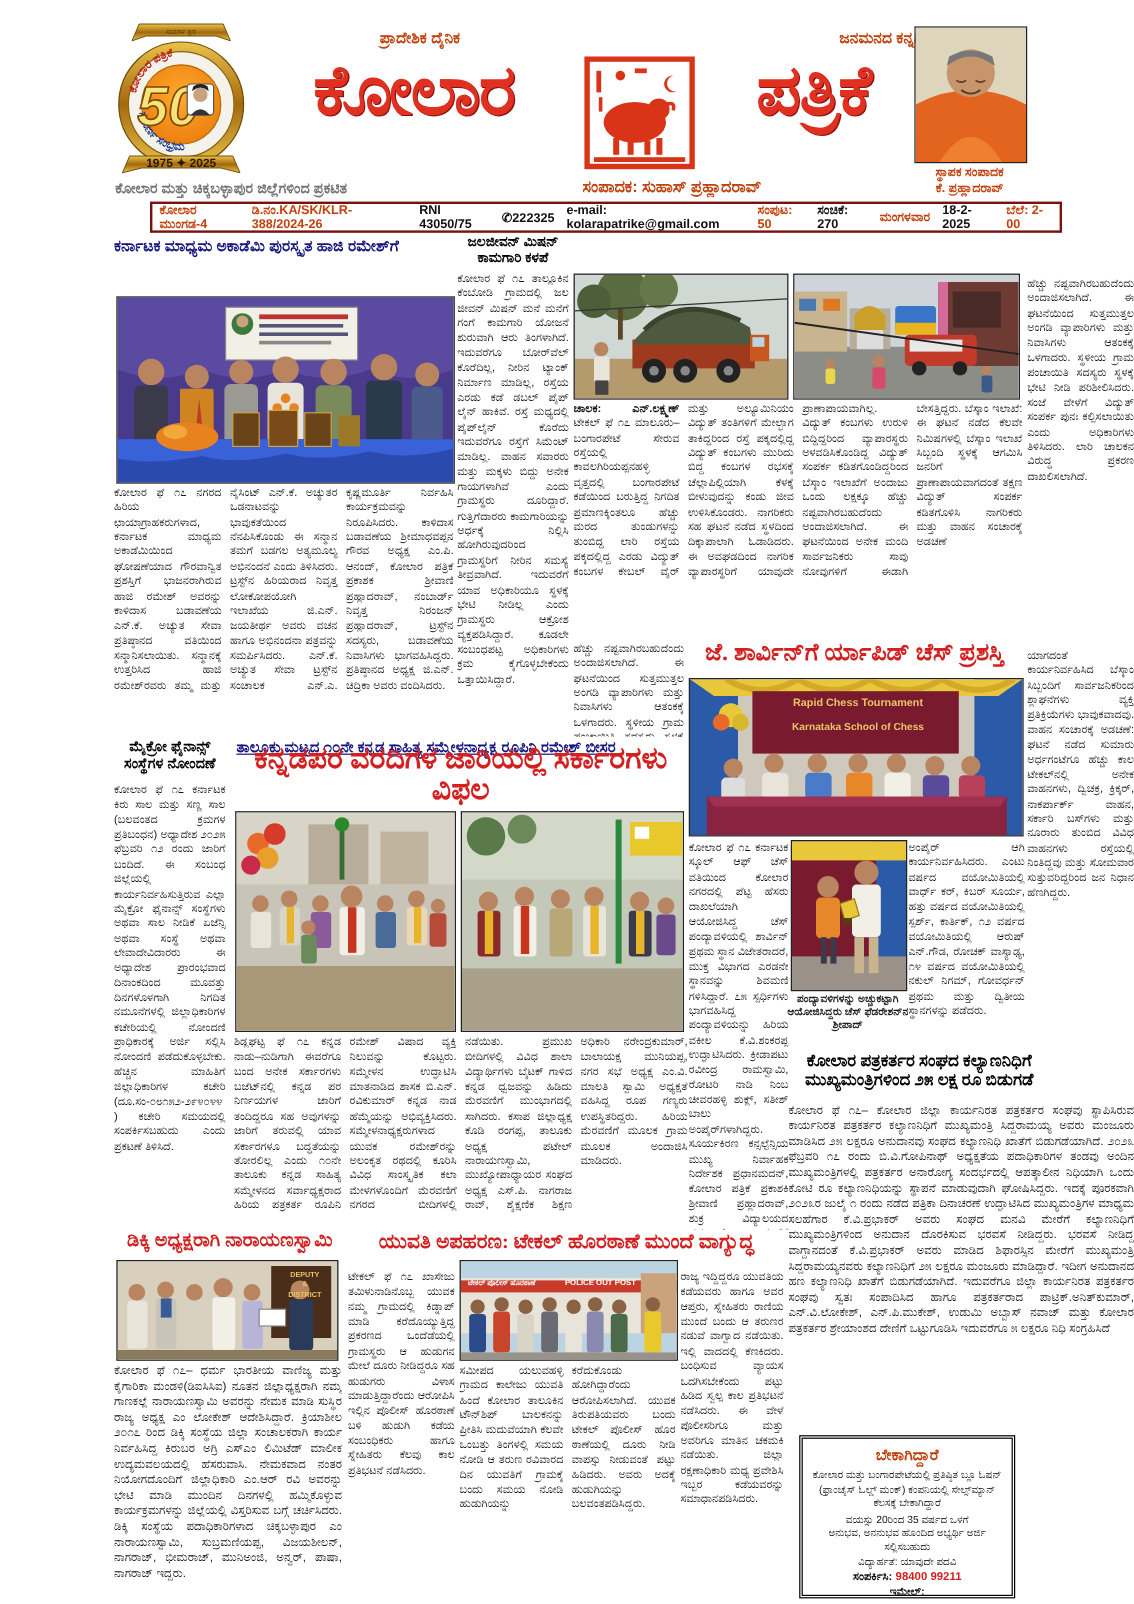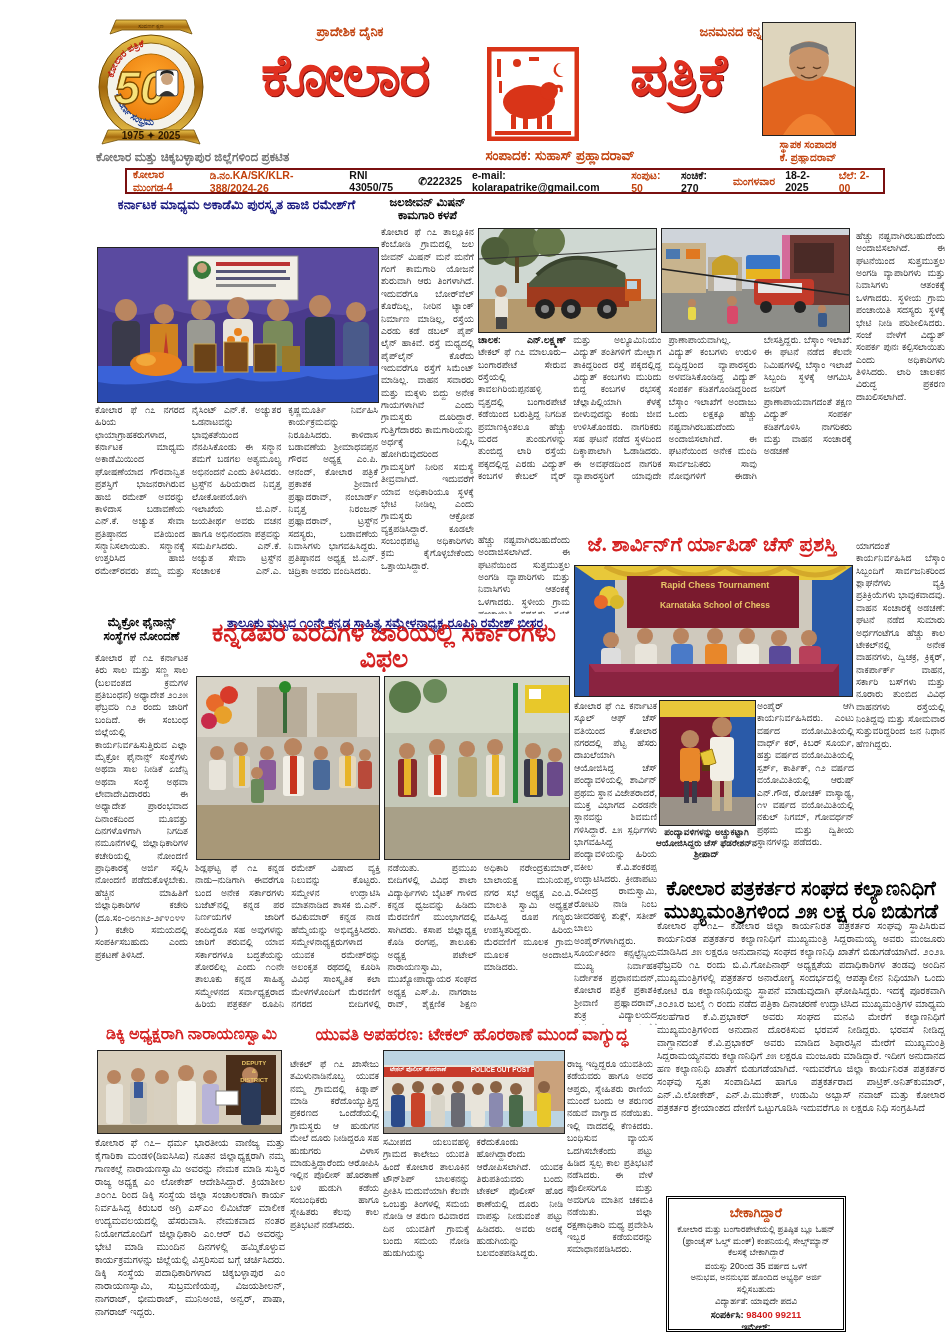--- a/index.html
+++ b/index.html
@@ -1,20 +1,20 @@
 <!DOCTYPE html>
 <html><head>
 <meta charset="utf-8">
 <style>
   html,body{margin:0;padding:0;background:#fff;}
   .page{position:relative;width:945px;height:1337px;background:#fff;overflow:hidden;
         font-family:"Liberation Sans",sans-serif;color:#111;}
   .abs{position:absolute;}
   .ph{position:absolute;border:1px solid #222;overflow:hidden;background:#ccc;}
-  .kicker{color:#15157e;font-weight:bold;text-align:center;}
+  .kicker{color:#15157e;font-weight:bold;}
   .hl{color:#d42020;font-weight:800;text-align:center;line-height:1.05;
       font-family:"Liberation Serif",serif;}
   .subhl{color:#000;font-weight:bold;text-align:center;line-height:1.15;}
   .bodytxt{font-size:9.3px;line-height:1.33;text-align:justify;color:#141414;
            overflow:hidden;word-break:break-word;}
   .c3{column-count:3;column-gap:7px;}
   .c4{column-count:4;column-gap:7px;}
   .c2{column-count:2;column-gap:7px;}
   .cap{font-size:8.8px;line-height:1.25;text-align:center;color:#222;overflow:hidden;}
   .maroon{color:#c2410c;}
@@ -353,21 +353,21 @@
           <rect x="162" y="85" width="16" height="34" rx="3" fill="#6a4a8a"></rect>
       </g>
       <rect y="130" width="184" height="52" fill="#a8a088"></rect>
     </svg>
   </div>
   <div class="abs bodytxt c4" style="left:195px;top:862px;width:378px;height:163px;">ಶಿಡ್ಲಘಟ್ಟ ಫೆ ೧೭ ಕನ್ನಡ ನಾಡು–ನುಡಿಗಾಗಿ ಈವರೆಗೂ ಬಂದ ಅನೇಕ ಸರ್ಕಾರಗಳು ಬಜೆಟ್‌ನಲ್ಲಿ ಕನ್ನಡ ಪರ ನಿರ್ಣಯಗಳ ಜಾರಿಗೆ ತಂದಿದ್ದರೂ ಸಹ ಅವುಗಳನ್ನು ಜಾರಿಗೆ ತರುವಲ್ಲಿ ಯಾವ ಸರ್ಕಾರಗಳೂ ಬದ್ಧತೆಯನ್ನು ತೋರಲಿಲ್ಲ ಎಂದು ೧೦ನೇ ತಾಲೂಕು ಕನ್ನಡ ಸಾಹಿತ್ಯ ಸಮ್ಮೇಳನದ ಸರ್ವಾಧ್ಯಕ್ಷರಾದ ಹಿರಿಯ ಪತ್ರಕರ್ತ ರೂಪಿನಿ ರಮೇಶ್ ವಿಷಾದ ವ್ಯಕ್ತಿ ನಿಲುವನ್ನು ಕೊಟ್ಟರು. ಸಮ್ಮೇಳನ ಉದ್ಘಾಟಿಸಿ ಮಾತನಾಡಿದ ಶಾಸಕ ಬಿ.ಎನ್. ರವಿಕುಮಾರ್ ಕನ್ನಡ ನಾಡ ಹೆಮ್ಮೆಯನ್ನು ಅಭಿವ್ಯಕ್ತಿಸಿದರು. ಸಮ್ಮೇಳನಾಧ್ಯಕ್ಷರುಗಳಾದ ಯುವಕ ರಮೇಶ್‌ರನ್ನು ಅಲಂಕೃತ ರಥದಲ್ಲಿ ಕೂರಿಸಿ ವಿವಿಧ ಸಾಂಸ್ಕೃತಿಕ ಕಲಾ ಮೇಳಗಳೊಂದಿಗೆ ಮೆರವಣಿಗೆ ನಗರದ ಬೀದಿಗಳಲ್ಲಿ ನಡೆಯಿತು. ಪ್ರಮುಖ ಬೀದಿಗಳಲ್ಲಿ ವಿವಿಧ ಶಾಲಾ ವಿದ್ಯಾರ್ಥಿಗಳು ಬೈಟಕ್ ಗಾಳಿದ ಕನ್ನಡ ಧ್ವಜವನ್ನು ಹಿಡಿದು ಮೆರವಣಿಗೆ ಮುಂಭಾಗದಲ್ಲಿ ಸಾಗಿದರು. ಕಸಾಪ ಜಿಲ್ಲಾಧ್ಯಕ್ಷ ಕೊಡಿ ರಂಗಪ್ಪ, ತಾಲೂಕು ಅಧ್ಯಕ್ಷ ಪಟೇಲ್ ನಾರಾಯಣಸ್ವಾಮಿ, ಮುಖ್ಯೋಪಾಧ್ಯಾಯರ ಸಂಘದ ಅಧ್ಯಕ್ಷ ಎಸ್.ಪಿ. ನಾಗರಾಜ ರಾವ್, ಶೈಕ್ಷಣಿಕ ಶಿಕ್ಷಣ ಅಧಿಕಾರಿ ನರೇಂದ್ರಕುಮಾರ್, ಬಾಲಾಯಕ್ಷ ಮುನಿಯಪ್ಪ, ನಗರ ಸಭೆ ಅಧ್ಯಕ್ಷ ಎಂ.ವಿ. ಮಾಲತಿ ಸ್ವಾಮಿ ಅಧ್ಯಕ್ಷತೆ ವಹಿಸಿದ್ದ ರೂಪ ಗಣ್ಯರು ಉಪಸ್ಥಿತರಿದ್ದರು. ಹಿರಿಯ ಮೆರವಣಿಗೆ ಮೂಲಕ ಗ್ರಾಮ ಮೂಲಕ ಅಂದಾಜಿಸಿ ಮಾಡಿದರು.</div>
 
   <div class="abs subhl" style="left:95px;top:616px;width:93px;font-size:12px;">ಮೈಕ್ರೋ ಫೈನಾನ್ಸ್ ಸಂಸ್ಥೆಗಳ ನೋಂದಣೆ</div>
   <div class="abs bodytxt" style="left:95px;top:652px;width:93px;height:373px;">ಕೋಲಾರ ಫೆ ೧೭ ಕರ್ನಾಟಕ ಕಿರು ಸಾಲ ಮತ್ತು ಸಣ್ಣ ಸಾಲ (ಬಲವಂತದ ಕ್ರಮಗಳ ಪ್ರತಿಬಂಧನ) ಅಧ್ಯಾದೇಶ ೨೦೨೫ ಫೆಬ್ರವರಿ ೧೨ ರಂದು ಜಾರಿಗೆ ಬಂದಿದೆ. ಈ ಸಂಬಂಧ ಜಿಲ್ಲೆಯಲ್ಲಿ ಕಾರ್ಯನಿರ್ವಹಿಸುತ್ತಿರುವ ಎಲ್ಲಾ ಮೈಕ್ರೋ ಫೈನಾನ್ಸ್ ಸಂಸ್ಥೆಗಳು ಅಥವಾ ಸಾಲ ನೀಡಿಕೆ ಏಜೆನ್ಸಿ ಅಥವಾ ಸಂಸ್ಥೆ ಅಥವಾ ಲೇವಾದೇವಿದಾರರು ಈ ಅಧ್ಯಾದೇಶ ಪ್ರಾರಂಭವಾದ ದಿನಾಂಕದಿಂದ ಮೂವತ್ತು ದಿನಗಳೊಳಗಾಗಿ ನಿಗದಿತ ನಮೂನೆಗಳಲ್ಲಿ ಜಿಲ್ಲಾಧಿಕಾರಿಗಳ ಕಚೇರಿಯಲ್ಲಿ ನೋಂದಣಿ ಪ್ರಾಧಿಕಾರಕ್ಕೆ ಅರ್ಜಿ ಸಲ್ಲಿಸಿ ನೋಂದಣಿ ಪಡೆದುಕೊಳ್ಳಬೇಕು. ಹೆಚ್ಚಿನ ಮಾಹಿತಿಗೆ ಜಿಲ್ಲಾಧಿಕಾರಿಗಳ ಕಚೇರಿ (ದೂ.ಸಂ-೦೮೧೫೨-೨೯೪೦೪೪) ಕಚೇರಿ ಸಮಯದಲ್ಲಿ ಸಂಪರ್ಕಿಸಬಹುದು ಎಂದು ಪ್ರಕಟಣೆ ತಿಳಿಸಿದೆ.</div>
 
-  <div class="abs subhl" style="left:657px;top:877px;width:288px;font-size:20px;">
+  <div class="abs subhl" style="left:622px;top:877px;width:288px;font-size:14px;font-family:Liberation Serif, serif;">
     <div>ಕೋಲಾರ ಪತ್ರಕರ್ತರ ಸಂಘದ ಕಲ್ಯಾಣನಿಧಿಗೆ</div>
     <div>ಮುಖ್ಯಮಂತ್ರಿಗಳಿಂದ ೨೫ ಲಕ್ಷ ರೂ  ಬಿಡುಗಡೆ</div>
   </div>
   <div class="abs bodytxt" style="left:657px;top:919px;width:288px;height:271px;font-size:9.8px;">ಕೋಲಾರ ಫೆ ೧೭– ಕೋಲಾರ ಜಿಲ್ಲಾ ಕಾರ್ಯನಿರತ ಪತ್ರಕರ್ತರ ಸಂಘವು ಸ್ಥಾಪಿಸಿರುವ ಕಾರ್ಯನಿರತ ಪತ್ರಕರ್ತರ ಕಲ್ಯಾಣನಿಧಿಗೆ ಮುಖ್ಯಮಂತ್ರಿ ಸಿದ್ದರಾಮಯ್ಯ ಅವರು ಮಂಜೂರು ಮಾಡಿಸಿದ ೨೫ ಲಕ್ಷರೂ ಅನುದಾನವು ಸಂಘದ ಕಲ್ಯಾಣನಿಧಿ ಖಾತೆಗೆ ಬಿಡುಗಡೆಯಾಗಿದೆ. ೨೦೨೩ ಫೆಬ್ರವರಿ ೧೭ ರಂದು ಬಿ.ವಿ.ಗೋಪಿನಾಥ್ ಅಧ್ಯಕ್ಷತೆಯ ಪದಾಧಿಕಾರಿಗಳ ತಂಡವು ಅಂದಿನ ಮುಖ್ಯಮಂತ್ರಿಗಳಲ್ಲಿ ಪತ್ರಕರ್ತರ ಅನಾರೋಗ್ಯ ಸಂದರ್ಭದಲ್ಲಿ ಆಪತ್ಕಾಲೀನ ನಿಧಿಯಾಗಿ ಒಂದು ಕೋಟಿ ರೂ ಕಲ್ಯಾಣನಿಧಿಯನ್ನು ಸ್ಥಾಪನೆ ಮಾಡುವುದಾಗಿ ಘೋಷಿಸಿದ್ದರು. ಇದಕ್ಕೆ ಪೂರಕವಾಗಿ ೨೦೨೩ರ ಜುಲೈ ೧ ರಂದು ನಡೆದ ಪತ್ರಿಕಾ ದಿನಾಚರಣೆ ಉದ್ಘಾಟಿಸಿದ ಮುಖ್ಯಮಂತ್ರಿಗಳ ಮಾಧ್ಯಮ ಸಲಹೆಗಾರ ಕೆ.ವಿ.ಪ್ರಭಾಕರ್ ಅವರು ಸಂಘದ ಮನವಿ ಮೇರೆಗೆ ಕಲ್ಯಾಣನಿಧಿಗೆ ಮುಖ್ಯಮಂತ್ರಿಗಳಿಂದ ಅನುದಾನ ದೊರಕಿಸುವ ಭರವಸೆ ನೀಡಿದ್ದರು. ಭರವಸೆ ನೀಡಿದ್ದ ವಾಗ್ದಾನದಂತೆ ಕೆ.ವಿ.ಪ್ರಭಾಕರ್ ಅವರು ಮಾಡಿದ ಶಿಫಾರಸ್ಸಿನ ಮೇರೆಗೆ ಮುಖ್ಯಮಂತ್ರಿ ಸಿದ್ದರಾಮಯ್ಯನವರು ಕಲ್ಯಾಣನಿಧಿಗೆ ೨೫ ಲಕ್ಷರೂ ಮಂಜೂರು ಮಾಡಿದ್ದಾರೆ. ಇದೀಗ ಅನುದಾನದ ಹಣ ಕಲ್ಯಾಣನಿಧಿ ಖಾತೆಗೆ ಬಿಡುಗಡೆಯಾಗಿದೆ. ಇದುವರೆಗೂ ಜಿಲ್ಲಾ ಕಾರ್ಯನಿರತ ಪತ್ರಕರ್ತರ ಸಂಘವು ಸ್ವತಃ ಸಂಪಾದಿಸಿದ ಹಾಗೂ ಪತ್ರಕರ್ತರಾದ ಪಾಟ್ರಿಕ್.ಅನಿತ್‌ಕುಮಾರ್, ಎನ್.ವಿ.ಲೋಕೇಶ್, ಎನ್.ಪಿ.ಮುಕೇಶ್, ಉಡುಮಿ ಅಬ್ಬಾಸ್ ನವಾಜ್ ಮತ್ತು ಕೋಲಾರ ಪತ್ರಕರ್ತರ ಶ್ರೇಯಾಂಶದ ದೇಣಿಗೆ ಒಟ್ಟುಗೂಡಿಸಿ ಇದುವರೆಗೂ ೫ ಲಕ್ಷರೂ ನಿಧಿ ಸಂಗ್ರಹಿಸಿದೆ</div>
 
   <div class="abs hl" style="left:95px;top:1026px;width:193px;font-size:16px;">ಡಿಕ್ಕಿ ಅಧ್ಯಕ್ಷರಾಗಿ ನಾರಾಯಣಸ್ವಾಮಿ</div>
   <div class="ph" style="left:97px;top:1050px;width:183px;height:82px;">
     <svg width="183" height="82" viewBox="0 0 183 82">
       <rect width="183" height="82" fill="#d8cfbd"></rect>
       <rect x="128" y="4" width="50" height="60" fill="#4a2e1a"></rect>

